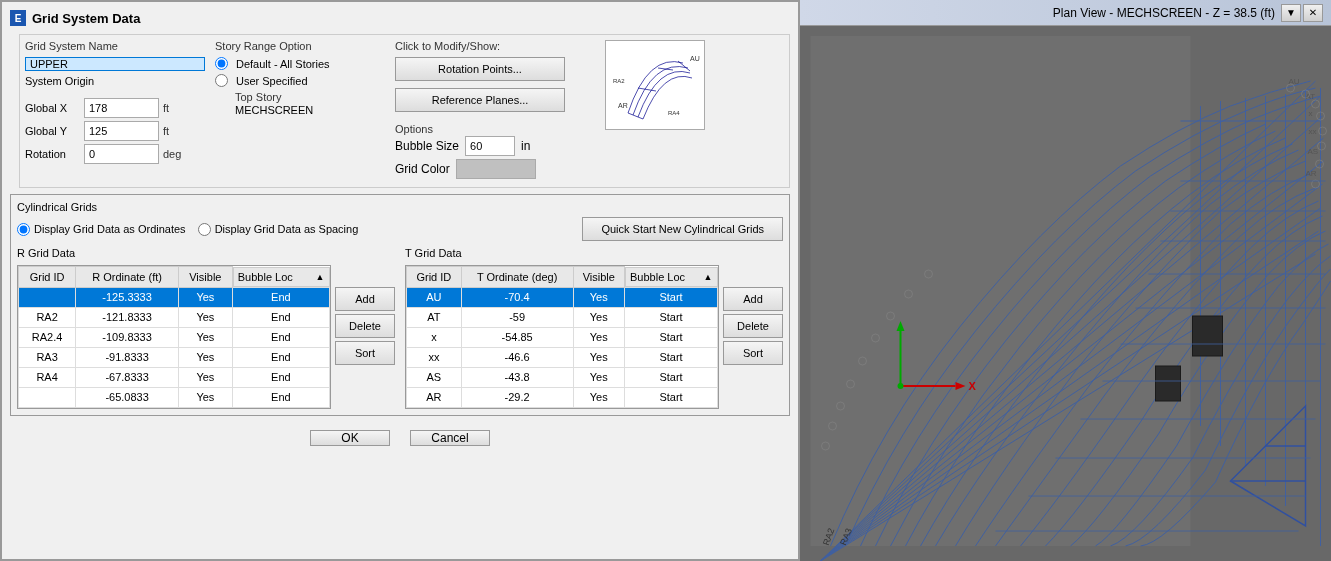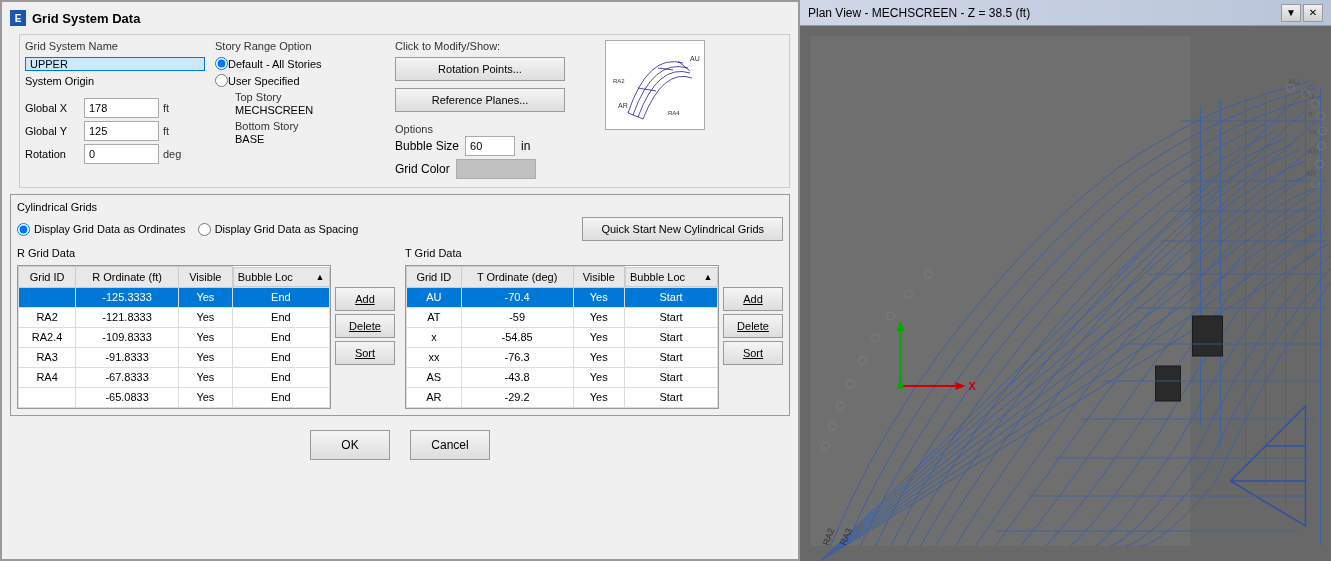--- a/index.html
+++ b/index.html
@@ -131,21 +131,21 @@
     
     .radio-group {
       display: flex;
       flex-direction: column;
       gap: 4px;
     }
 
     .radio-row {
       display: flex;
       align-items: center;
-      gap: 0;
+      gap: 8px;
       font-size: 11px;
     }
 
     .story-sub {
       margin-left: 20px;
       font-size: 11px;
     }
 
     .story-value {
       font-size: 11px;
@@ -312,34 +312,33 @@
       padding-top: 22px;
     }
 
     .grid-btn {
       width: 60px;
       height: 24px;
       border: 1px solid #999;
       background: linear-gradient(to bottom, #f5f5f5, #ddd);
       font-size: 11px;
       cursor: pointer;
-      text-decoration: underline;
     }
 
     
     .bottom-buttons {
       display: flex;
       justify-content: center;
       gap: 20px;
       margin-top: 8px;
     }
 
     .bottom-btn {
       width: 80px;
-      height: 30px;
+      height: 16px;
       border: 1px solid #999;
       background: linear-gradient(to bottom, #f5f5f5, #ddd);
       font-size: 12px;
       cursor: pointer;
     }
 
     
     .plan-view-panel {
       flex: 1;
       background: #686868;
@@ -355,20 +354,21 @@
       display: flex;
       align-items: center;
       padding: 0 8px;
       gap: 6px;
     }
 
     .plan-view-title {
       font-size: 12px;
       color: #000;
       flex: 1;
+      text-align: right;
     }
 
     .plan-view-controls {
       display: flex;
       gap: 2px;
     }
 
     .plan-view-btn {
       width: 20px;
       height: 18px;
@@ -442,24 +442,20 @@
           </label>
           <label class="radio-row">
             <input type="radio" name="story_range" style="">
             <span>User Specified</span>
           </label>
         </div>
         <div class="story-sub">
           <div class="field-label">Top Story</div>
           <div class="story-value">MECHSCREEN</div>
         </div>
-        <div class="story-sub">
-          <div class="field-label">Bottom Story</div>
-          <div class="story-value">BASE</div>
-        </div>
       </div>
 
       <div class="col3">
         <div class="field-label">Click to Modify/Show:</div>
         <button class="btn click-modify-btn">Rotation Points...</button>
         <button class="btn click-modify-btn">Reference Planes...</button>
         <div class="options-section">
           <div class="field-label">Options</div>
           <div class="options-row">
             <span>Bubble Size</span>
@@ -609,21 +605,21 @@
                       <td>Start</td>
                     </tr>
                     <tr>
                       <td>x</td>
                       <td>-54.85</td>
                       <td>Yes</td>
                       <td>Start</td>
                     </tr>
                     <tr>
                       <td>xx</td>
-                      <td>-76.3</td>
+                      <td>-46.6</td>
                       <td>Yes</td>
                       <td>Start</td>
                     </tr>
                     <tr>
                       <td>AS</td>
                       <td>-43.8</td>
                       <td>Yes</td>
                       <td>Start</td>
                     </tr>
                     <tr>

